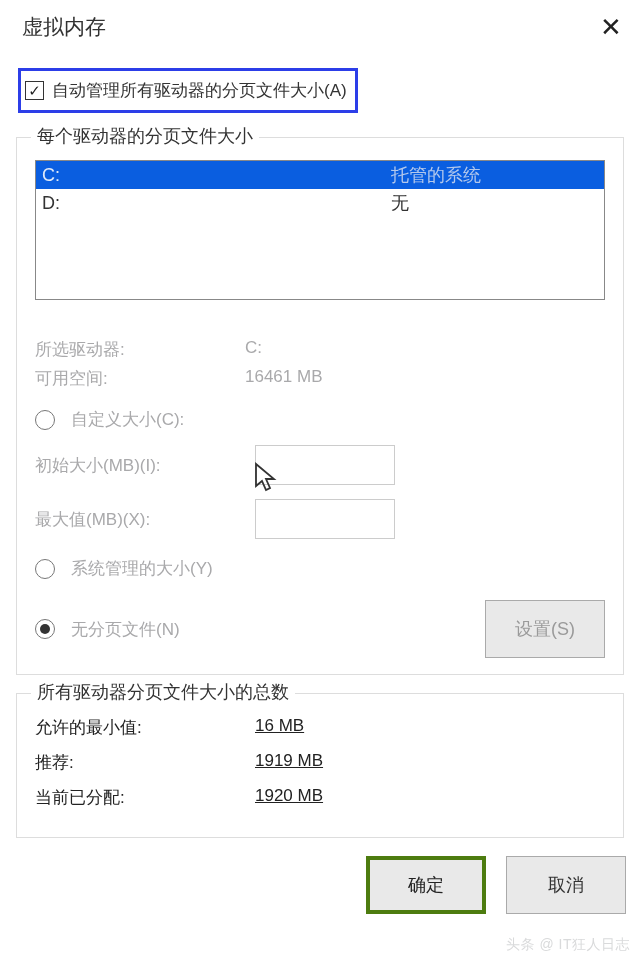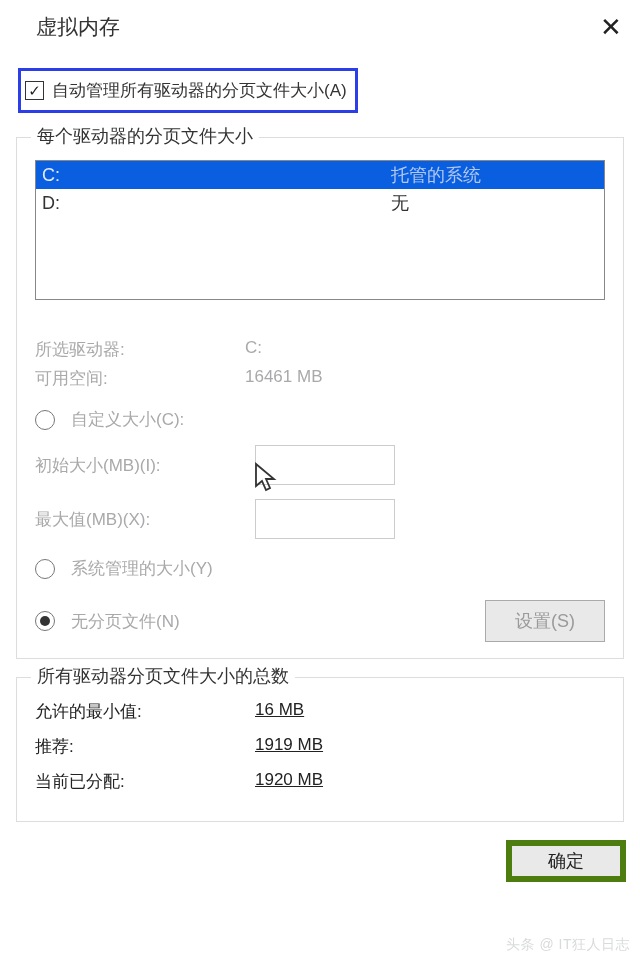--- a/index.html
+++ b/index.html
@@ -10,21 +10,21 @@
     color: #333;
     width: 640px;
     height: 956px;
     position: relative;
     overflow: hidden;
   }
   .titlebar {
     display: flex;
     justify-content: space-between;
     align-items: center;
-    padding: 10px 14px 10px 36px;
+    padding: 10px 14px 10px 22px;
     height: 54px;
   }
   .titlebar .title { font-size: 21px; color: #333; }
   .close-x {
     font-size: 26px;
     font-weight: 300;
     width: 30px;
     text-align: center;
     cursor: pointer;
     color: #222;
@@ -132,21 +132,21 @@
     color: #333;
     pointer-events: none;
   }
   .bottom-row {
     display: flex;
     align-items: center;
     margin-top: 20px;
   }
   .bottom-row .spacer { flex: 1; }
   .btn {
-    height: 42px;
+    height: 58px;
     min-width: 120px;
     border: 1px solid #aaa;
     background: #e9e9e9;
     display: inline-flex;
     align-items: center;
     justify-content: center;
     font-size: 18px;
     cursor: pointer;
   }
   .btn.disabled { color: #9a9a9a; cursor: default; }
@@ -156,21 +156,21 @@
   }
   .totals .tl { flex: 0 0 220px; color: #222; }
   .totals .tv { flex: 1; color: #222; text-decoration: underline; }
   .action-bar {
     display: flex;
     gap: 20px;
     justify-content: flex-end;
     padding: 18px 14px 0 14px;
   }
   .btn.primary {
-    border: 6px solid #4d7c0f;
+    border: 4px solid #4d7c0f;
     background: #e9e9e9;
     color: #222;
   }
   .watermark {
     position: absolute;
     bottom: 2px;
     right: 10px;
     color: #d9dadb;
     font-size: 14px;
     letter-spacing: 0.5px;
@@ -261,20 +261,21 @@
     <div class="trow">
       <div class="tl">当前已分配:</div>
       <div class="tv">1920 MB</div>
     </div>
   </div>
 
 </div>
 
 <div class="action-bar">
   <div class="btn primary">确定</div>
+  <div class="btn">取消</div>
 </div>
 
 <div class="cursor">
   <svg width="24" height="30" viewBox="0 0 24 30">
     <path d="M2 2 L2 24 L8 19 L12 28 L16 26 L12 17 L20 17 Z" fill="none" stroke="#333" stroke-width="1.8"></path>
   </svg>
 </div>
 
 <div class="watermark">头条 @ IT狂人日志</div>
 

